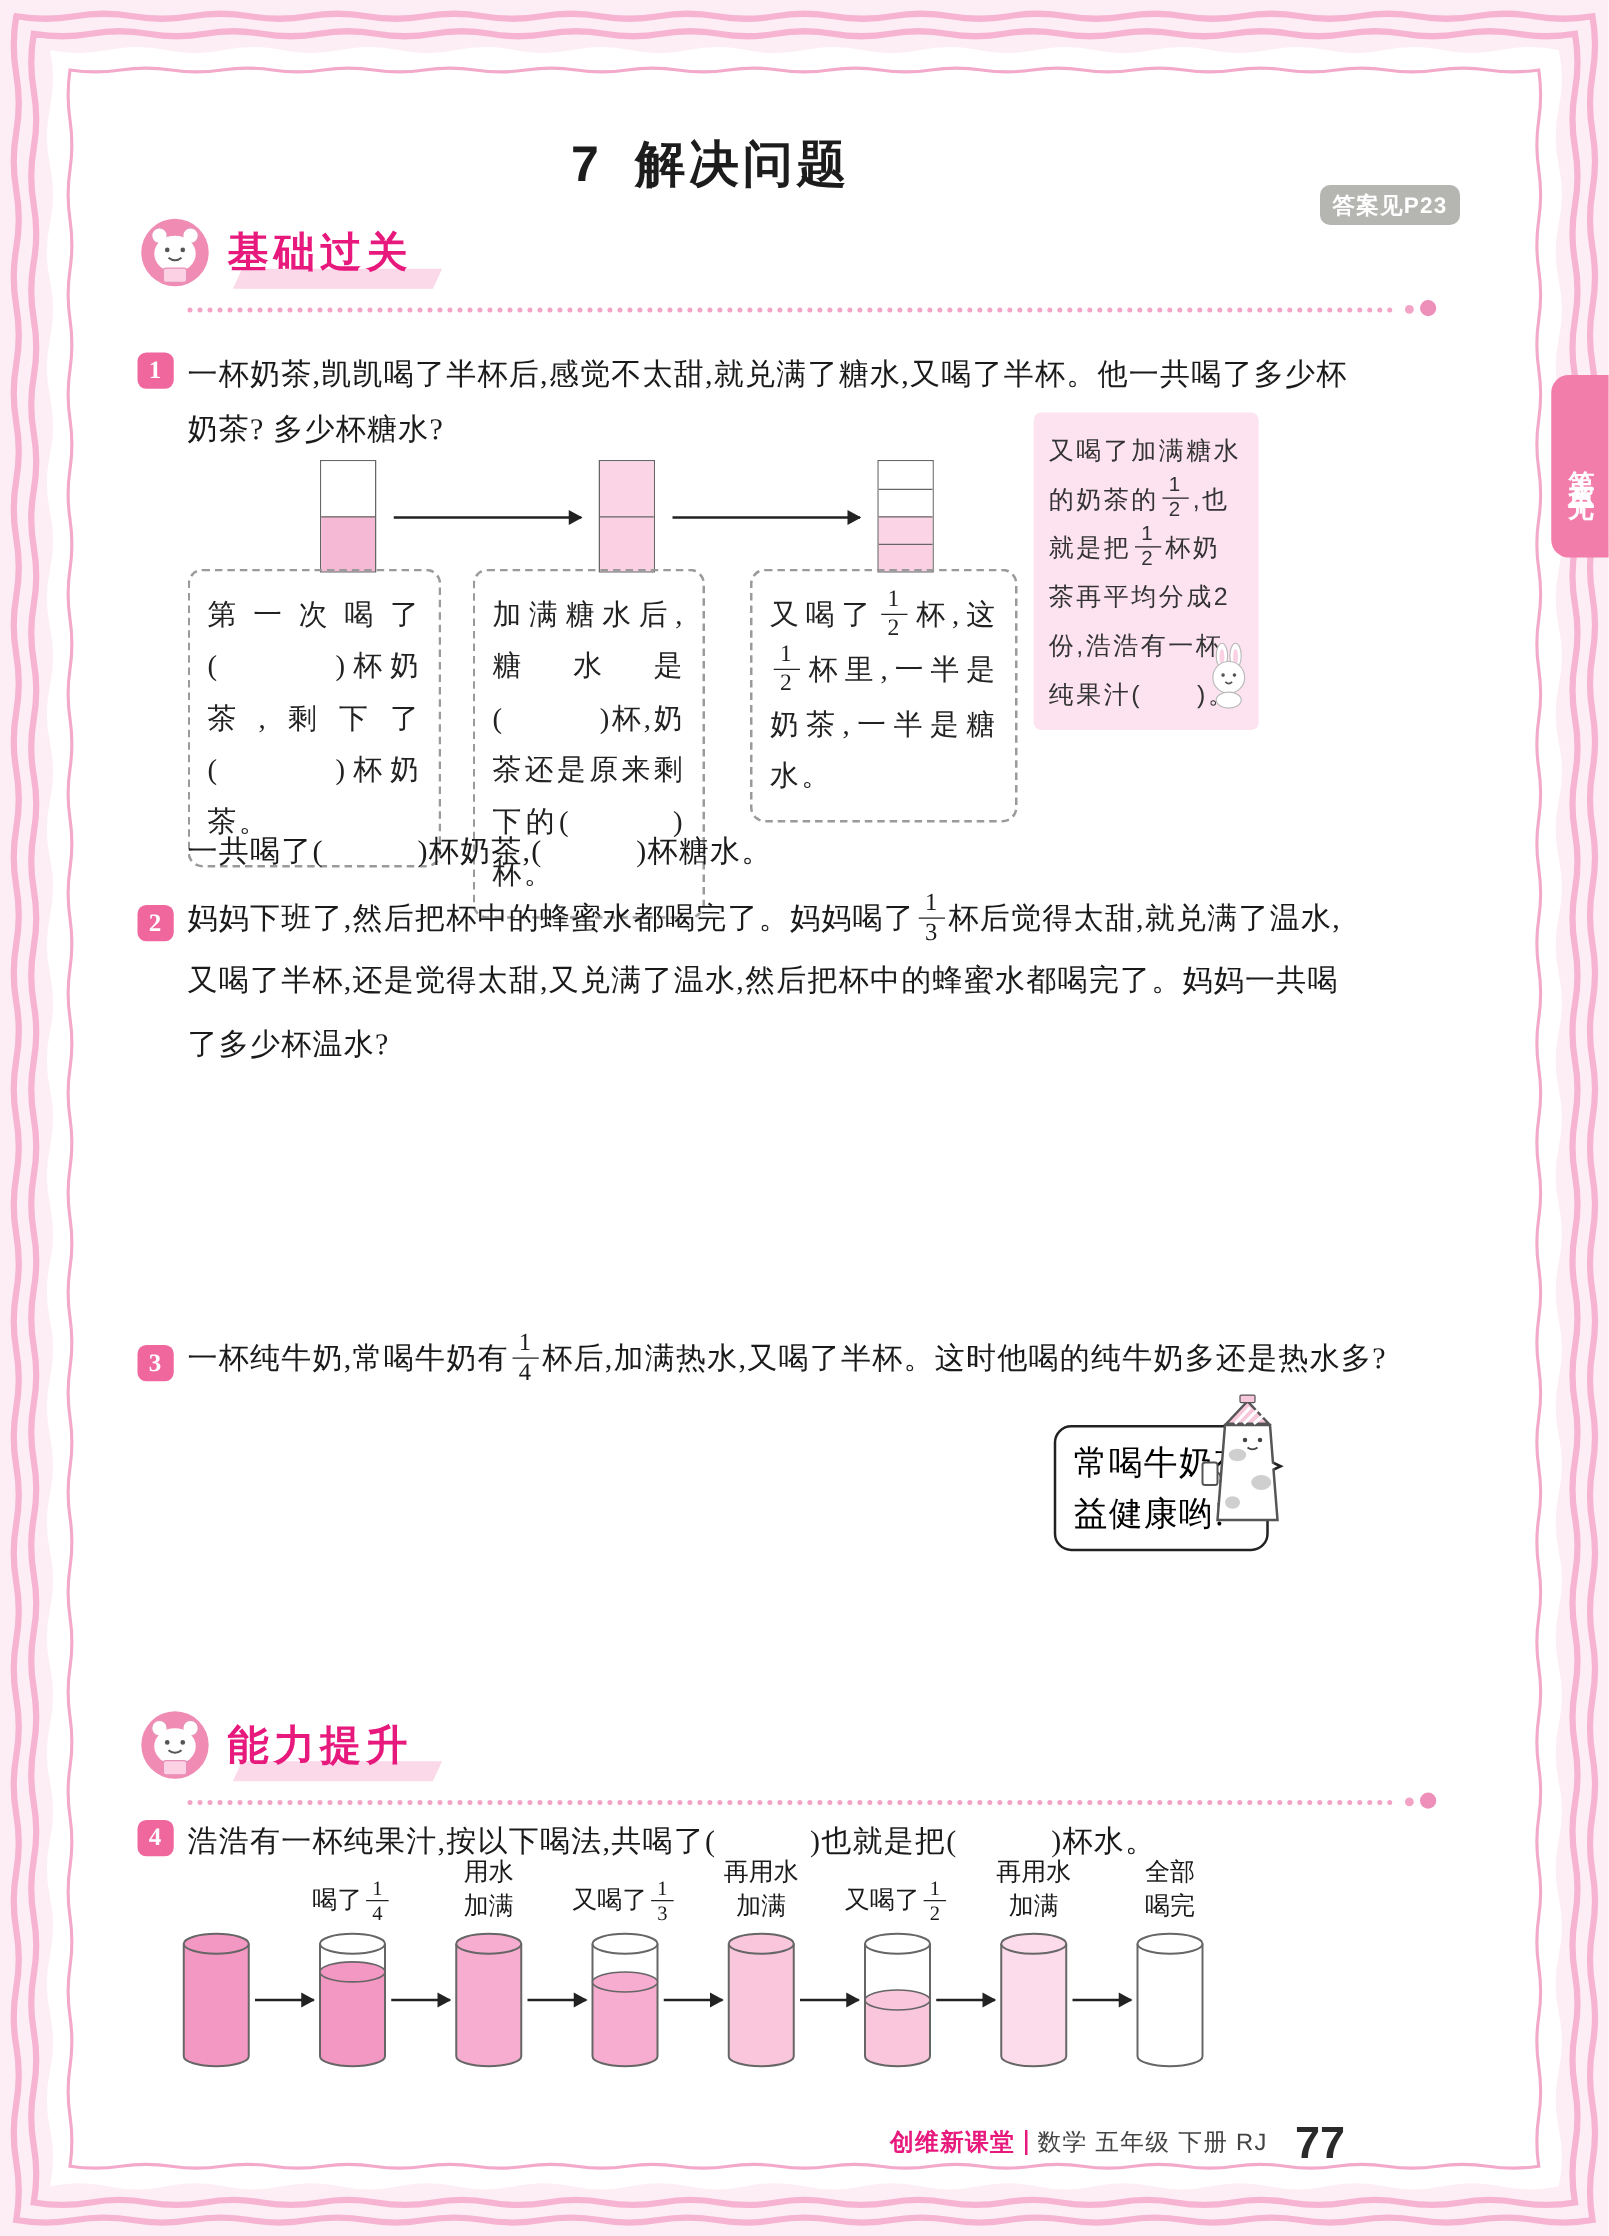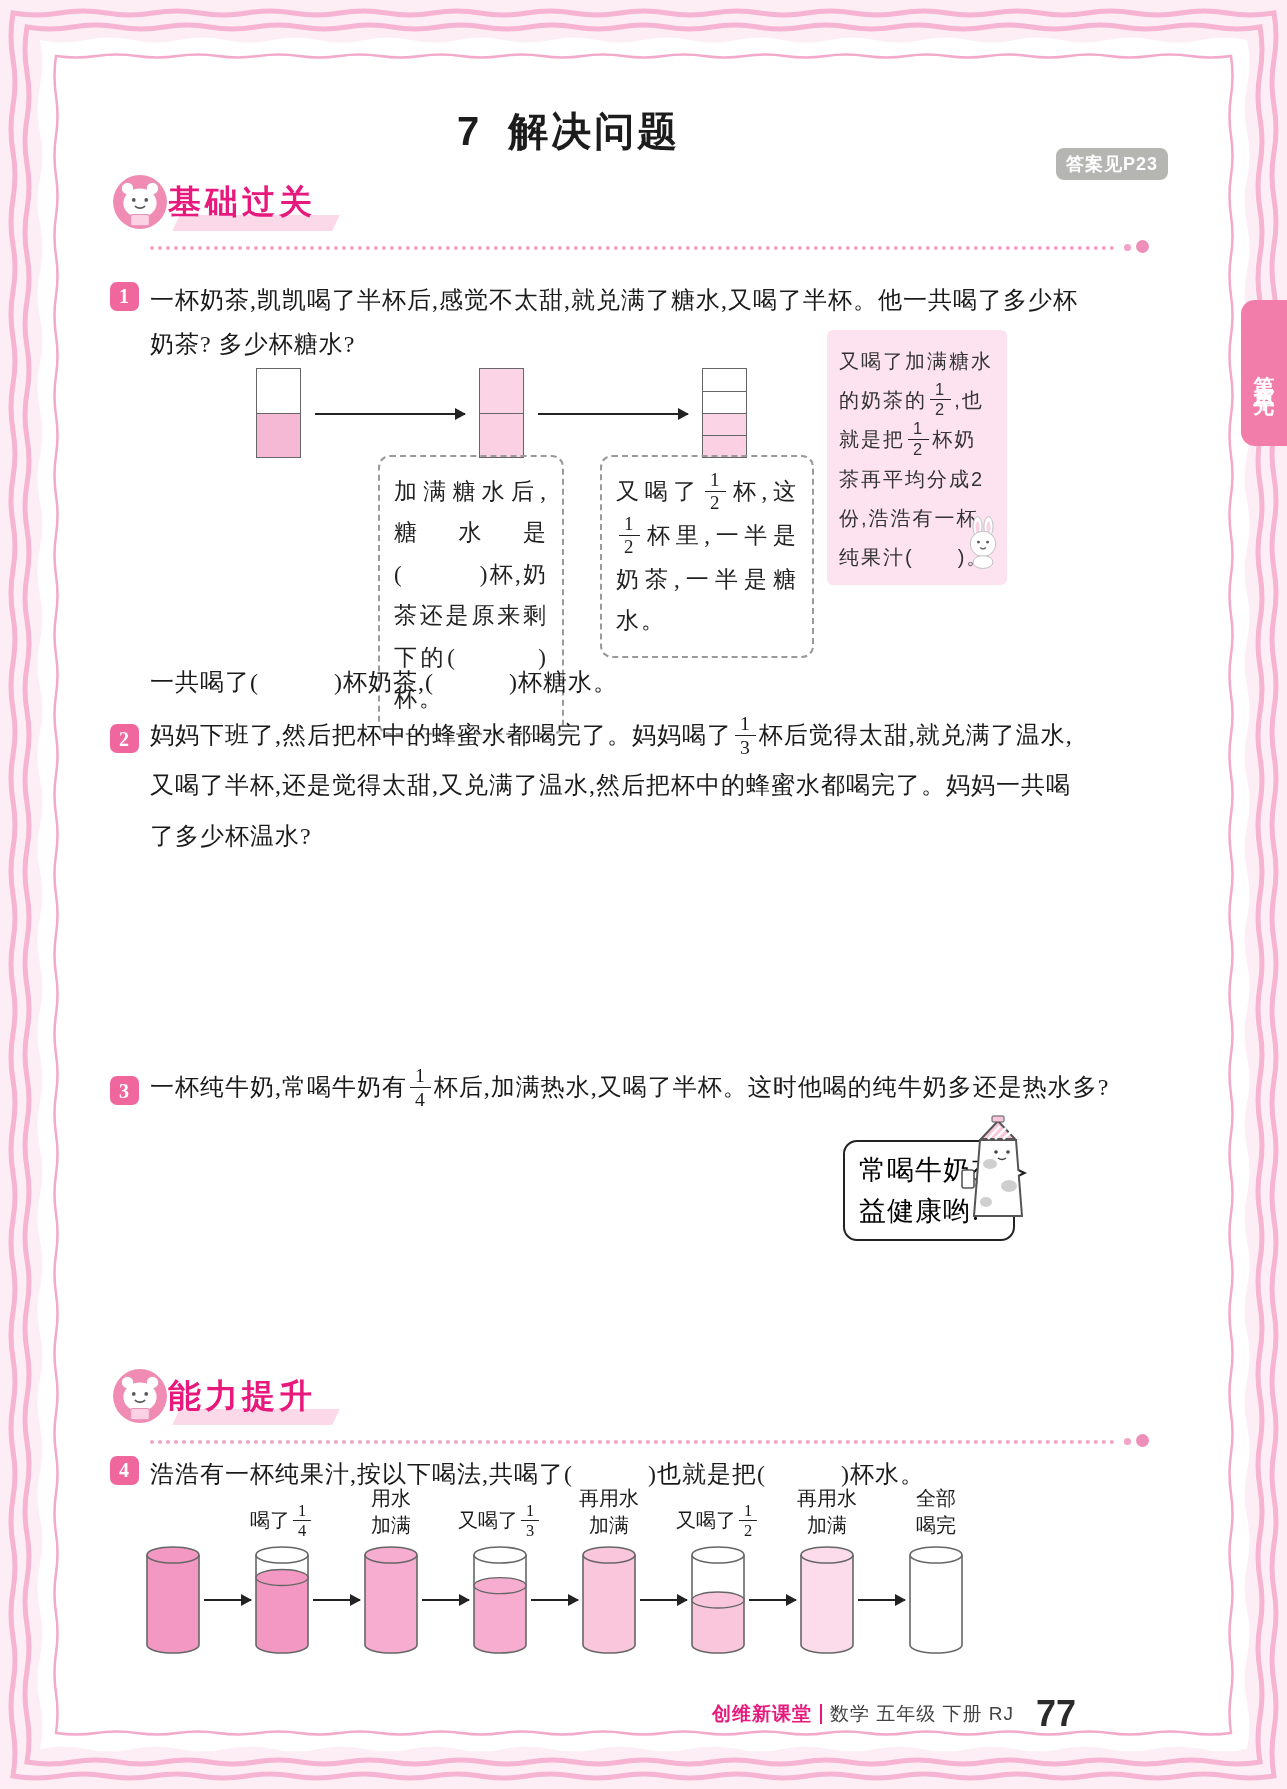--- a/index.html
+++ b/index.html
@@ -15,21 +15,21 @@
   .answer-badge{position:absolute;left:1056px;top:112px;background:#b5b5b2;color:#fff;font-size:18px;font-weight:bold;
          padding:4px 10px;border-radius:8px;letter-spacing:1px;margin-top:36px;}
 
   
   .unit-tab{position:absolute;right:0;top:300px;width:46px;height:146px;background:#f27dab;border-radius:14px 0 0 14px;
          color:#fff;font-weight:bold;font-size:21px;writing-mode:vertical-rl;text-orientation:upright;
          display:flex;align-items:center;justify-content:center;letter-spacing:7px;z-index:3;}
 
   
   .sec-header{position:absolute;left:112px;display:flex;align-items:center;}
-  .sec-header .hdr-txt{position:relative;font-size:33px;font-weight:bold;color:#e8197d;letter-spacing:4px;}
+  .sec-header .hdr-txt{position:relative;margin-left:14px;font-size:33px;font-weight:bold;color:#e8197d;letter-spacing:4px;}
   .sec-header .hdr-bg{position:absolute;left:8px;bottom:-6px;width:108%;height:16px;background:#fbd9e8;
          transform:skewX(-25deg);z-index:-1;}
   .dotline{position:absolute;left:150px;height:0;border-top:4px dotted #f2a3c6;width:965px;}
   .dotline .dotA{position:absolute;right:-16px;top:-6px;width:7px;height:7px;border-radius:50%;background:#f2a3c6;}
   .dotline .dotB{position:absolute;right:-34px;top:-10px;width:13px;height:13px;border-radius:50%;background:#ee8fba;}
 
   
   .pbadge{position:absolute;left:-40px;top:4px;width:29px;height:29px;background:#f0679e;border-radius:7px;
          color:#fff;font-weight:bold;font-size:20px;display:flex;align-items:center;justify-content:center;}
   .problem{position:absolute;left:150px;width:940px;font-family:"Liberation Serif","DejaVu Serif",serif;
@@ -142,20 +142,23 @@
         </div>
         <div class="harrow cup-arrow"></div>
         <div class="cup">
           <div class="cup-seg" style="height: 25%; background: rgb(255, 255, 255);"></div>
           <div class="cup-seg" style="height: 25%; background: rgb(255, 255, 255); border-top: 1.6px solid rgb(102, 102, 102);"></div>
           <div class="cup-seg" style="height: 25%; background: rgb(251, 212, 229); border-top: 1.6px solid rgb(102, 102, 102);"></div>
           <div class="cup-seg" style="height: 25%; background: rgb(250, 208, 226); border-top: 1.6px solid rgb(102, 102, 102);"></div>
         </div>
       </div>
 
+    <div class="note-box" style="left:150px;top:455px;width:203px;min-height:128px;">
+      <span>第一次喝了(　　　)杯奶茶,剩下了(　　　)杯奶茶。</span>
+    </div>
     <div class="note-box" style="left:378px;top:455px;width:186px;min-height:188px;">
       <span>加满糖水后,糖水是(　　　)杯,奶茶还是原来剩下的(　　　)杯。</span>
     </div>
     <div class="note-box" style="left:600px;top:455px;width:214px;min-height:170px;">
       <span>又喝了</span><span class="frac">
           <span class="fnum">1</span>
           <span class="fden">2</span>
         </span><span>杯,这</span><span class="frac">
           <span class="fnum">1</span>
           <span class="fden">2</span>

